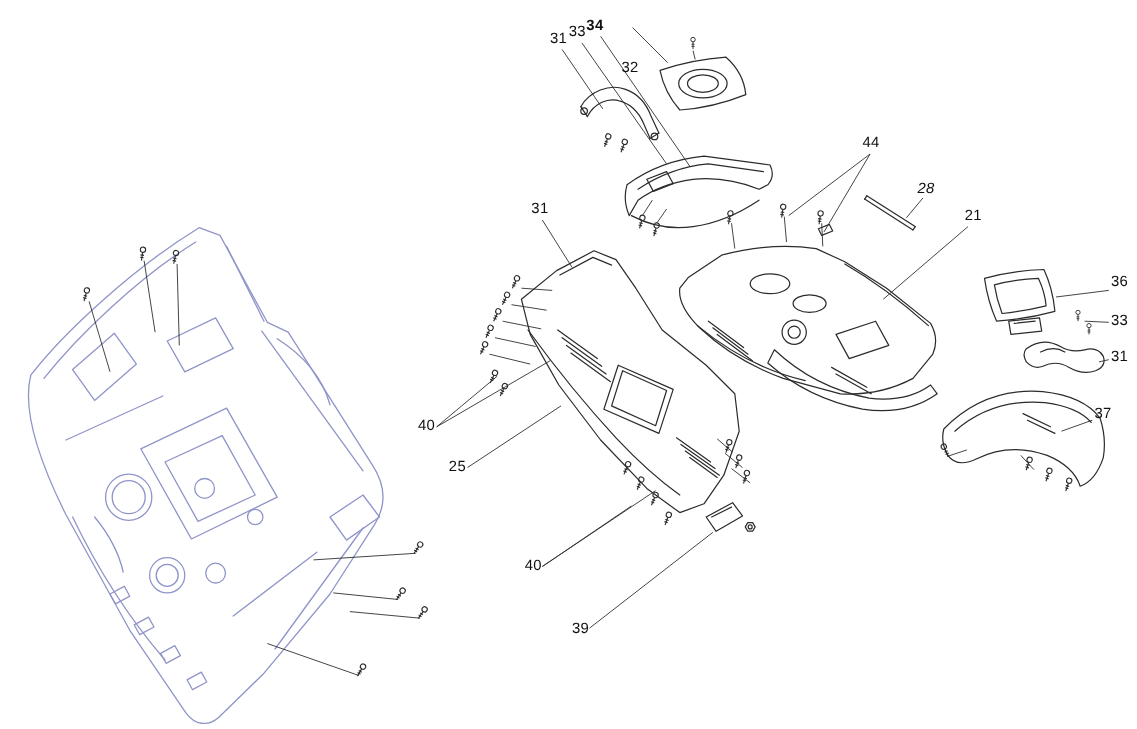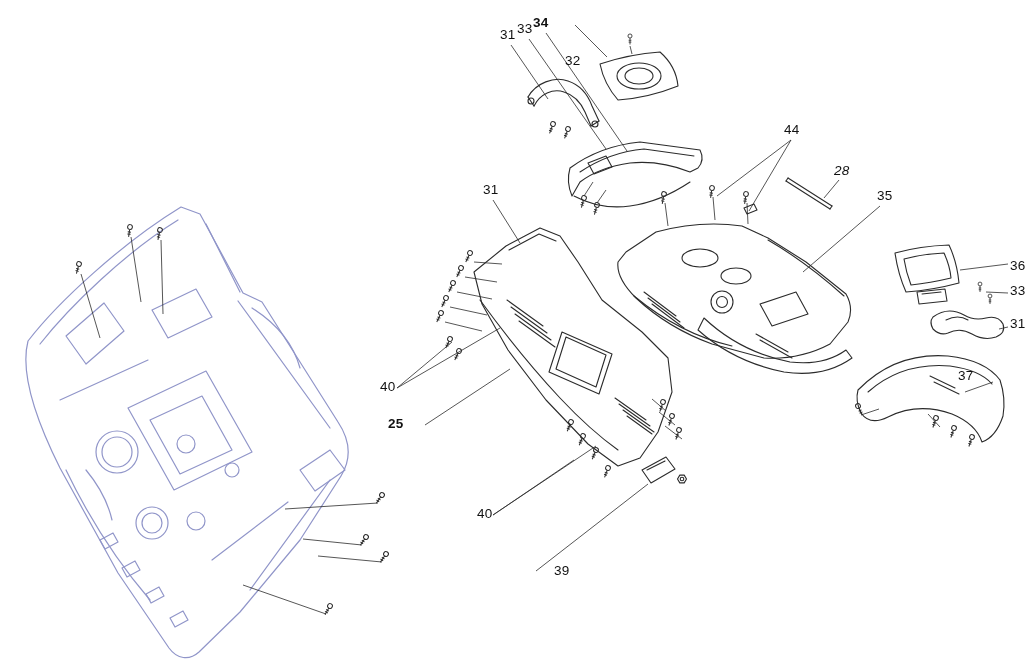--- a/index.html
+++ b/index.html
@@ -249,24 +249,24 @@
 </svg>
 
 <div id="labels">
       <span class="callout" style="left: 500px; top: 28px;">31</span>
       <span class="callout" style="left: 517px; top: 22px;">33</span>
       <span class="callout" style="left: 533px; top: 16px; font-weight: bold;">34</span>
       <span class="callout" style="left: 565px; top: 8px; margin-top: 46px;">32</span>
       <span class="callout" style="left: 784px; top: 123px; text-align: center;">44</span>
       <span class="callout" style="left: 834px; top: 164px; font-style: italic;">28</span>
       <span class="callout" style="left: 483px; top: 183px;">31</span>
-      <span class="callout" style="left: 877px; top: 189px;">35</span>
-      <span class="callout" style="left: 1010px; top: 259px;">36</span>
+      <span class="callout" style="left: 877px; top: 189px;">21</span>
+      <span class="callout" style="left: 1010px; top: 249px;">36</span>
       <span class="callout" style="left: 1010px; top: 284px;">33</span>
       <span class="callout" style="left: 1010px; top: 317px;">31</span>
-      <span class="callout" style="left: 958px; top: 369px;">37</span>
+      <span class="callout" style="left: 995px; top: 369px;">37</span>
       <span class="callout" style="left: 380px; top: 380px;">40</span>
-      <span class="callout" style="left: 388px; top: 417px; font-weight: bold;">25</span>
+      <span class="callout" style="left: 408px; top: 417px;">25</span>
       <span class="callout" style="left: 477px; top: 507px;">40</span>
-      <span class="callout" style="left: 520px; top: 564px; margin-left: 34px;">39</span>
+      <span class="callout" style="left: 520px; top: 564px;">39</span>
     </div>
 
 </div>
 
 </body></html>

